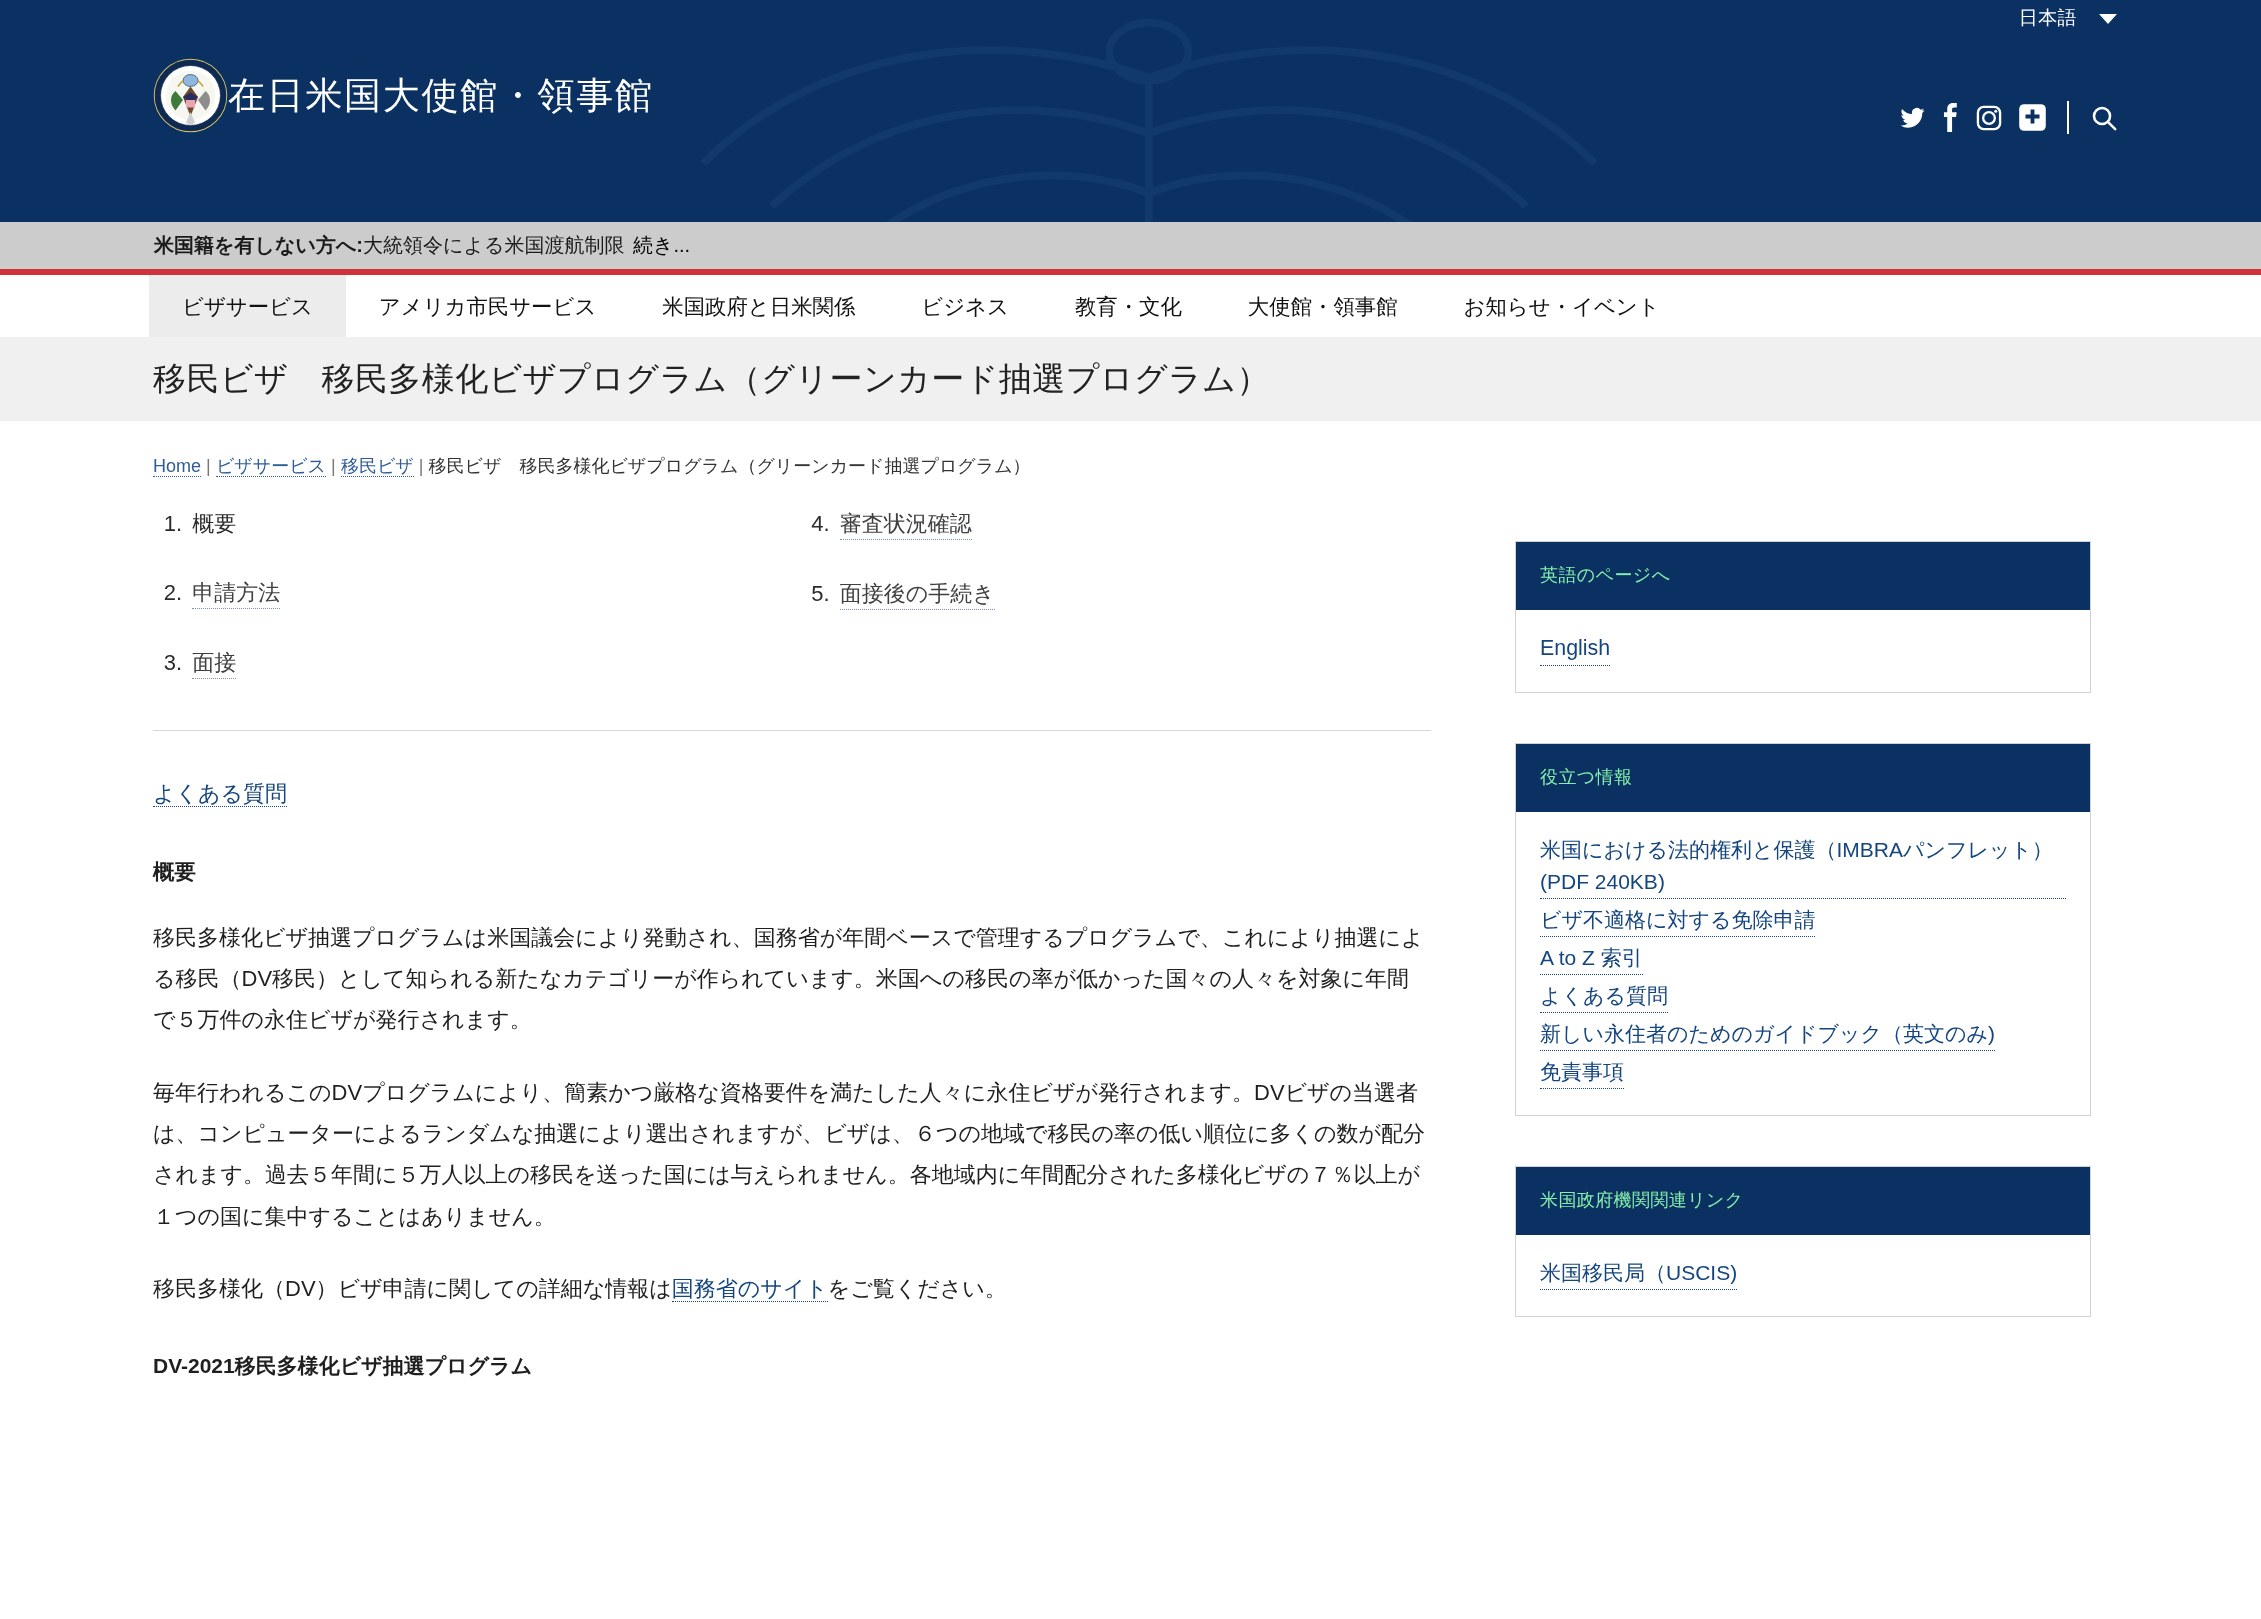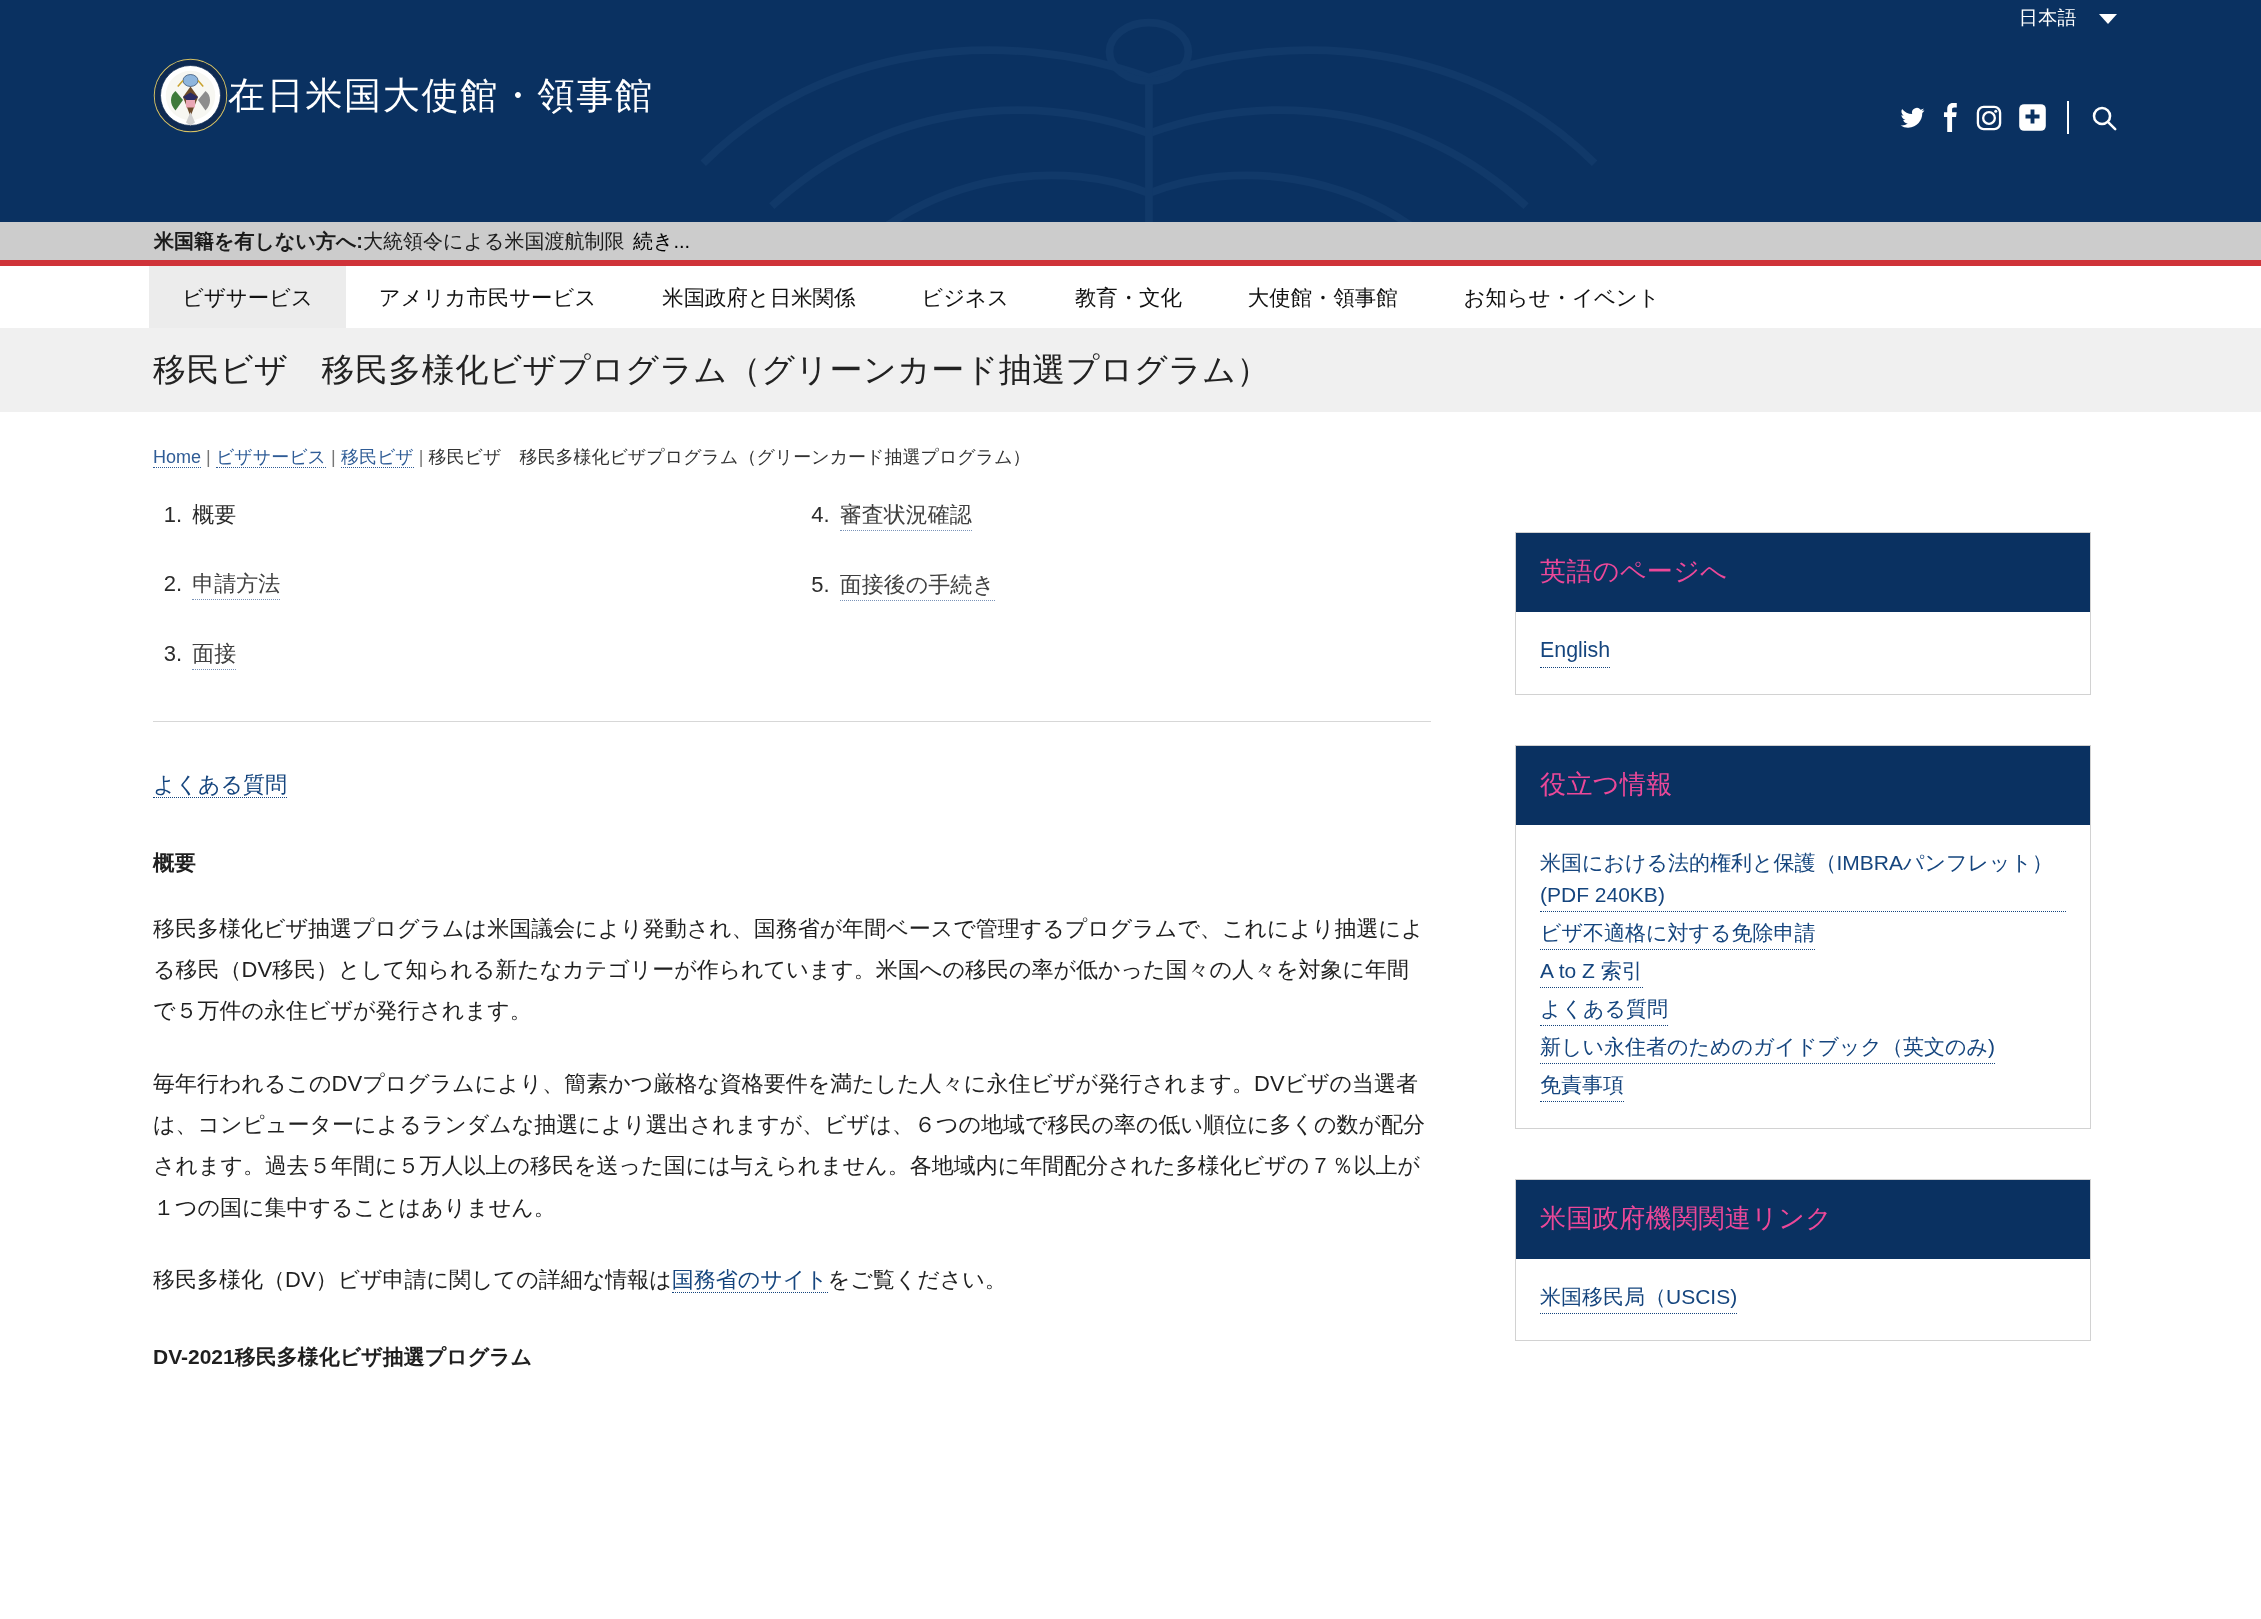--- a/index.html
+++ b/index.html
@@ -82,21 +82,21 @@
   .social-divider {
     width: 1.7px;
     height: 33px;
     background: #ffffff;
     margin: 0 6px;
   }
 
   
   .alert-bar {
     width: 100%;
-    height: 44px;
+    height: 53px;
     background: #cccccc;
     display: flex;
     align-items: center;
     padding-left: 154px;
     font-size: 20px;
     color: #1b1b1b;
     border-bottom: 6px solid #cf3339;
   }
   .alert-strong { font-weight: bold; }
   .alert-text { font-weight: normal; }
@@ -249,22 +249,22 @@
 
   
   .side-box {
     width: 576px;
     border: 0.9px solid #d2d2d2;
     background: #ffffff;
     margin-bottom: 50px;
   }
   .side-box-head {
     background: #0a3161;
-    color: #ec4899;
-    font-size: 26px;
+    color: #86efac;
+    font-size: 18px;
     padding: 21.4px 24px 23px 24px;
     letter-spacing: 0.4px;
   }
   .side-box-body {
     padding: 22px 24px 26px 24px;
     display: flex;
     flex-direction: column;
     gap: 5.1px;
   }
   .side-link {

